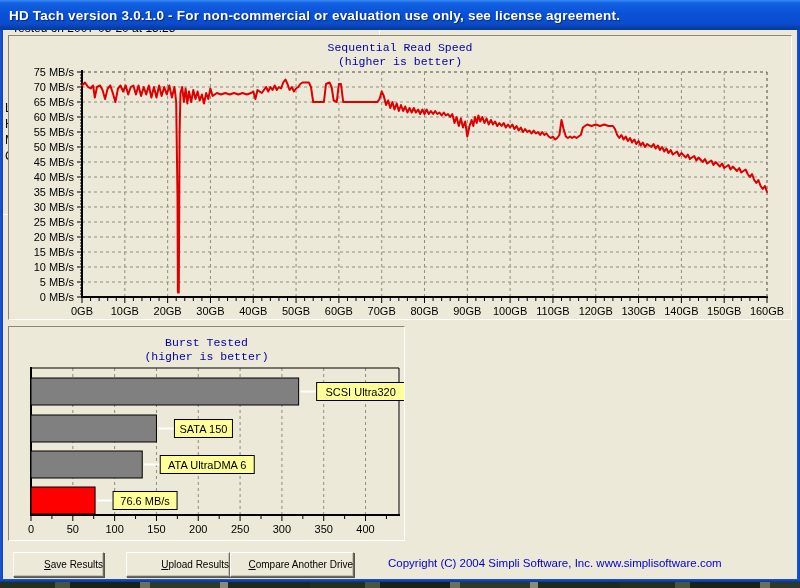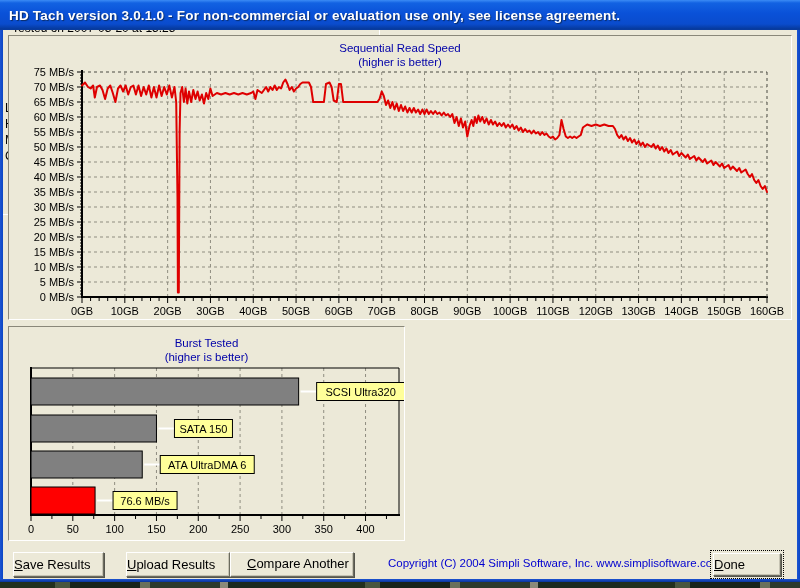--- a/index.html
+++ b/index.html
@@ -11,36 +11,36 @@
   .br { right:0; top:0; bottom:0; width:3px; }
   .bb { left:0; right:0; bottom:0; height:3px; background:linear-gradient(180deg,#1c54d2,#09349a); }
   .titlebar { position:absolute; left:0; top:0; right:0; height:30px; z-index:60;
     background:linear-gradient(180deg,#3b8bf5 0%,#1262e2 10%,#0a51d8 45%,#0a4ccd 80%,#063a9e 96%,#0a3c9e 100%);
     display:flex; align-items:center; padding-left:9px; }
   .titlebar .t { color:#fff; font-weight:bold; font-size:13.5px; text-shadow:1px 1px 1px #0a2c66;
     letter-spacing:0.2px; white-space:nowrap;text-align:center; }
   .panel { position:absolute; background:#ECE9D8; border:1px solid;
            border-color:#8a887a #ffffff #ffffff #8a887a; }
   .panel-title { position:absolute; left:0; right:0; text-align:center; color:#0000A8;
-                 font-size:11.5px; line-height:14px; }
+                 font-size:11.5px; line-height:14px;font-family:Liberation Mono, monospace; }
   #seq-panel   { left:8px;  top:35px;  width:784px; height:285px; }
   #burst-panel { left:8px;  top:326px; width:397px; height:215px; }
   #info-panel  { left:412px; top:326px; width:380px; height:215px; border:1px solid;
                  border-color:#8a887a #ffffff #ffffff #8a887a; background:#ECE9D8;
                  padding:3px 4px; font-size:12px; color:#000; }
   #info-panel .drive { color:#C00000; font-weight:bold; font-size:12.5px; line-height:16px; }
   #info-panel .iline { line-height:16px; padding-left:7px; white-space:nowrap; }
   #info-panel .gap { height:16px; }
   #info-panel .nline { line-height:16px; white-space:nowrap; }
   svg { position:absolute; left:0; top:0; }
   svg text { font-family:"Liberation Sans", sans-serif; }
-  .btn { position:absolute; height:25px; background:#ECE9D8; font-size:13px; color:#000;
+  .btn { position:absolute; height:25px; background:#ECE9D8; font-size:10px; color:#000;
          border:1px solid; border-color:#ffffff #6b6b5e #6b6b5e #ffffff;
          box-shadow:1px 1px 0 #55554d, inset -1px -1px 0 #c6c3b3;
-         text-align:left; line-height:22px; cursor:default; }
+         text-align:right; line-height:22px; cursor:default; }
   .done-wrap { position:absolute; left:710px; top:550px; width:74px; height:29px;
                border:1px dotted #000; padding:2px; background:#ECE9D8; }
   .done-wrap .btn { position:static; width:100%; height:100%; line-height:19px; }
   .copyright { position:absolute; left:388px; top:557px; width:310px; text-align:center;
                color:#0000D0; font-size:11.5px; white-space:nowrap; }
   .desktop { position:absolute; left:0; top:582px; width:800px; height:6px;
     background:
       repeating-linear-gradient(90deg,#22301f 0 55px,#49563f 55px 70px,#17231a 70px 140px,#6a705c 140px 150px,#2c3a2c 150px 220px,#8a8a7a 220px 228px,#1b2a20 228px 310px);
   }
 </style>
@@ -360,21 +360,18 @@
         <div class="nline">Higher is better for average read.</div>
         <div class="nline">MB/s = 1,000,000 bytes per second.</div>
         <div class="nline">GB = 1,000,000,000 bytes.</div>
       </div>
   </div>
 
   <button class="btn" style="left:13px;top:552px;width:91px;"><u>S</u>ave Results</button>
   <button class="btn" style="left:118px;top:552px;width:104px;margin-left:8px;"><u>U</u>pload Results</button>
   <button class="btn" style="left:230px;top:552px;width:124px;padding-left:16px;"><u>C</u>ompare Another Drive</button>
   <div class="copyright">Copyright (C) 2004 Simpli Software, Inc. www.simplisoftware.com</div>
-  <div class="done-wrap">
-    <button class="btn"><u>D</u>one</button>
-  </div>
 
   <div class="border-strip bl"></div>
   <div class="border-strip br"></div>
   <div class="border-strip bb"></div>
 </div>
 <div class="desktop"></div>
 
 </body></html>

